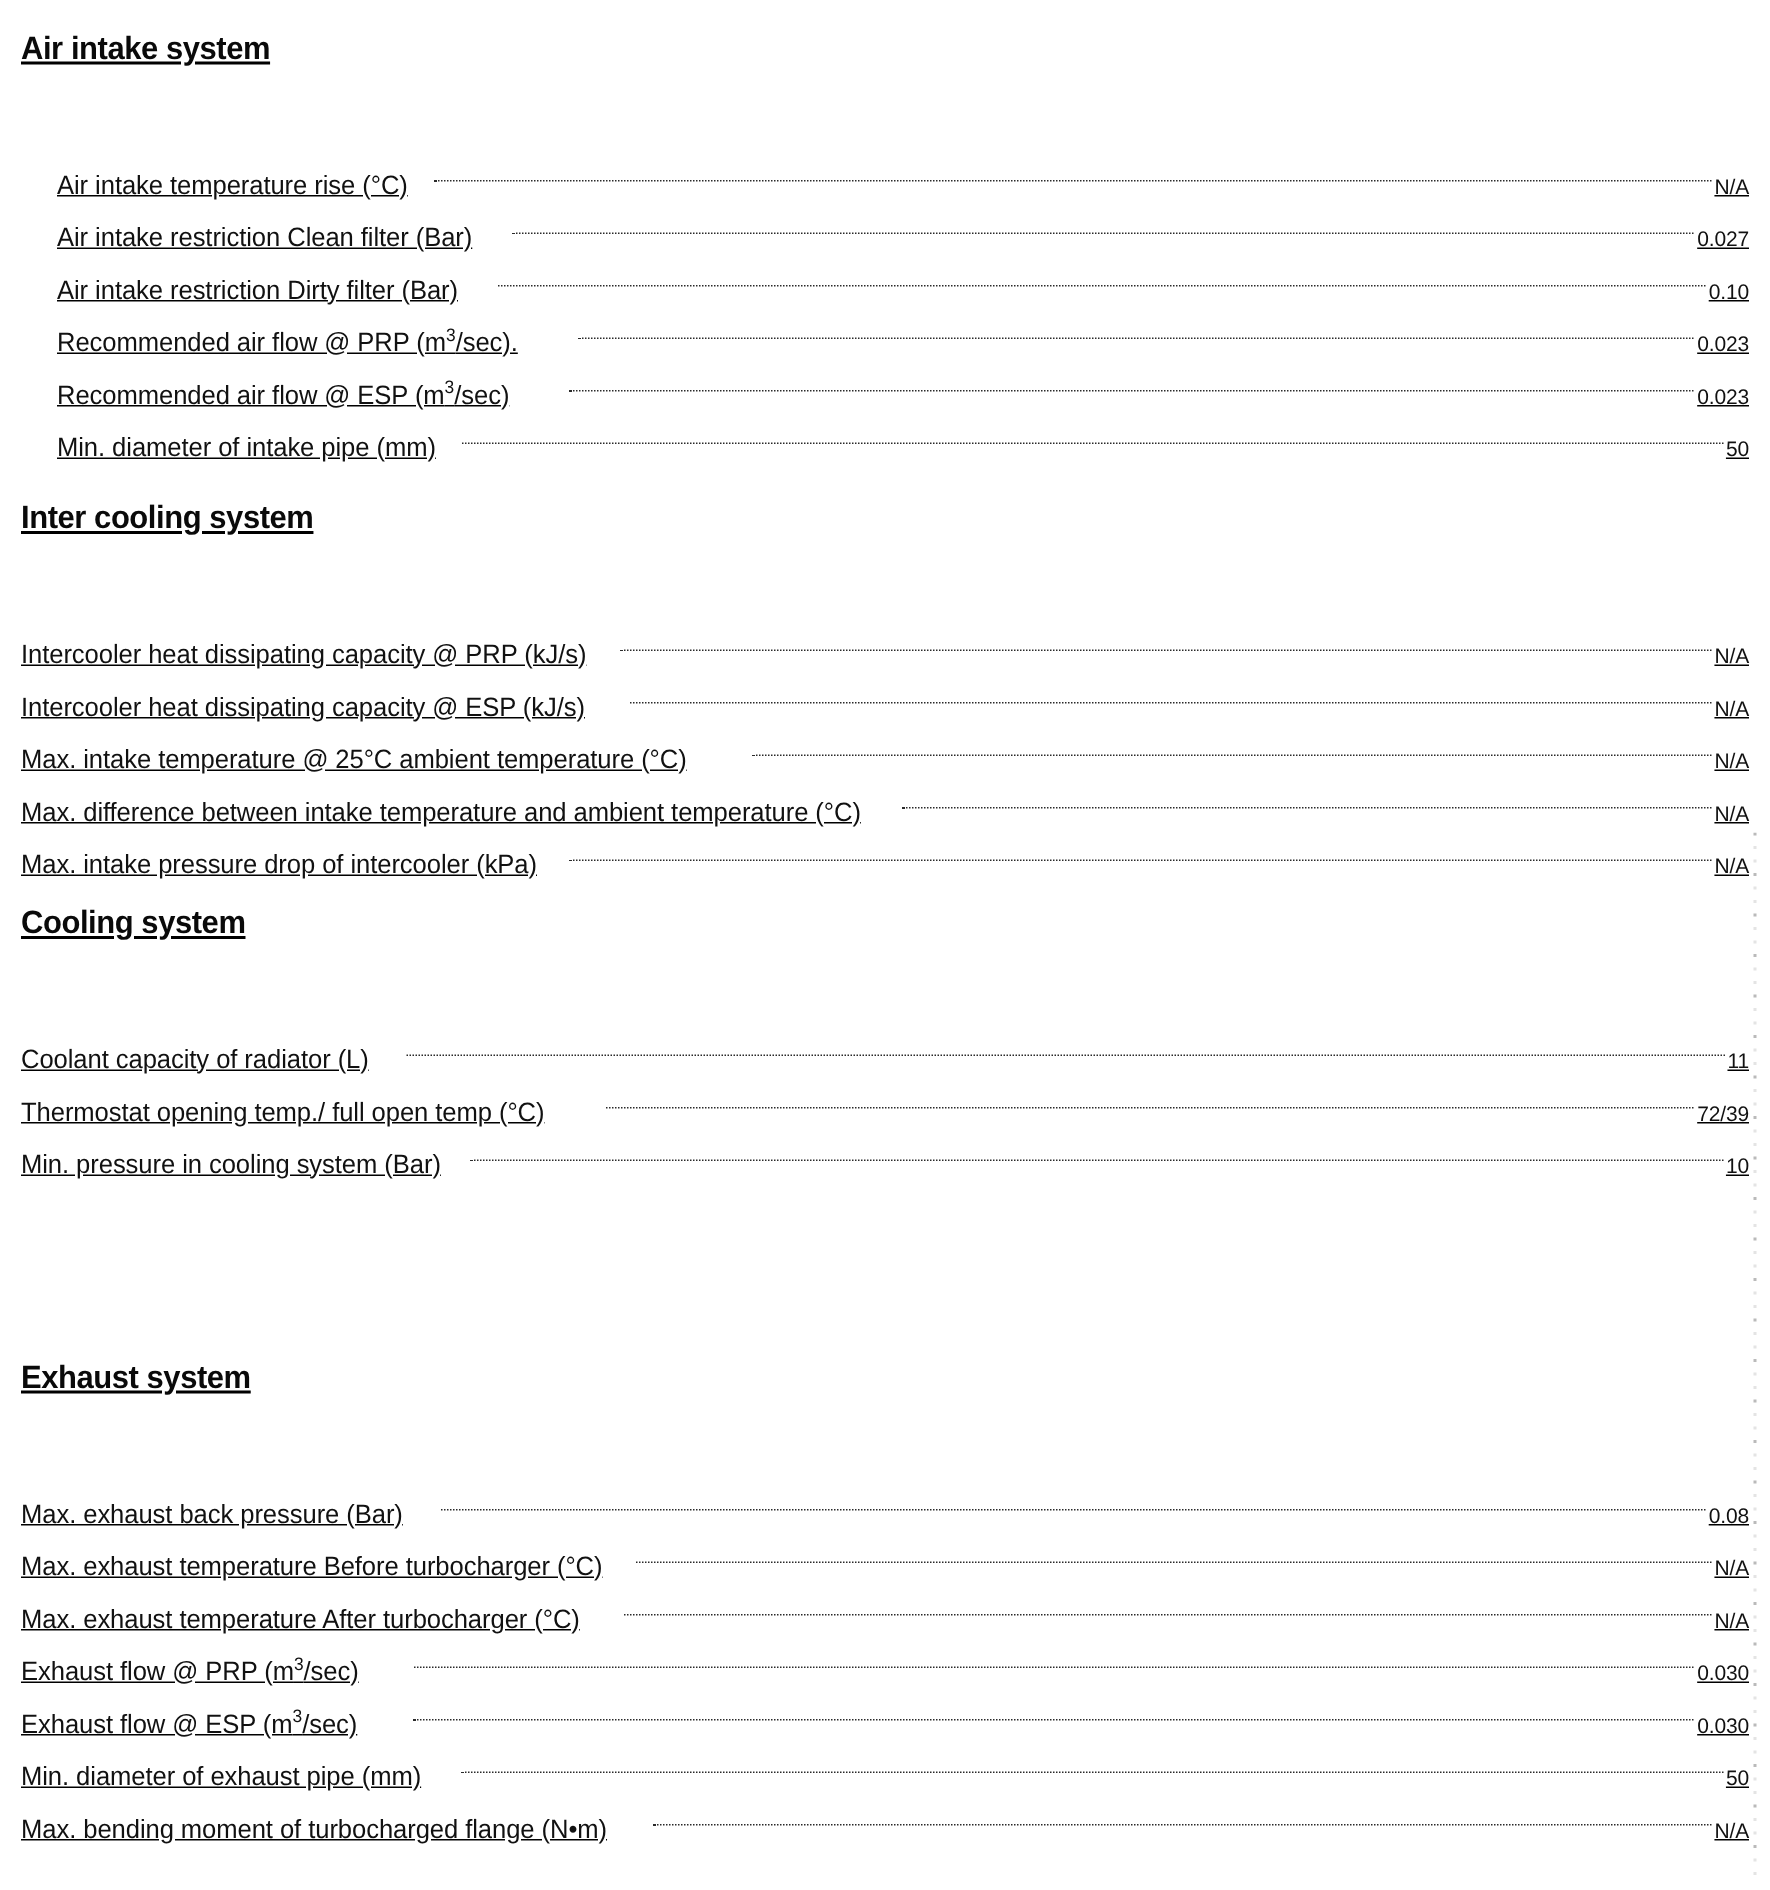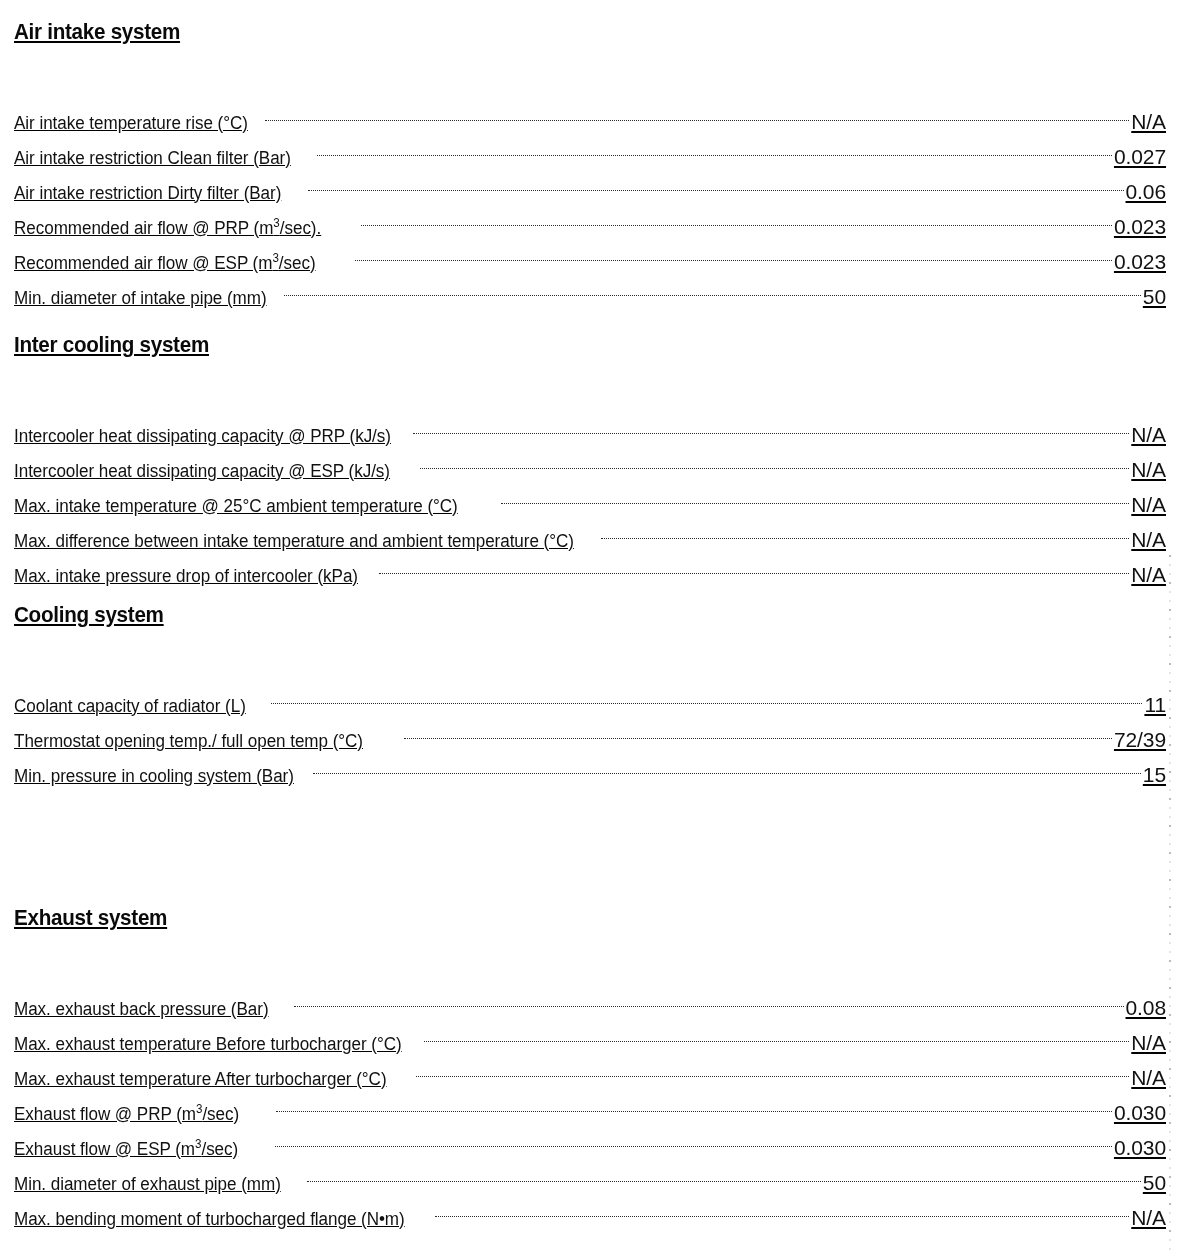--- a/index.html
+++ b/index.html
@@ -82,21 +82,21 @@
   .leader::after {
     content: "";
     position: absolute;
     left: 0;
     right: 0;
     top: 26px;
     border-bottom: 1.4px dotted #2a2a2a;
   }
 
   .spec-value {
-    font-size: 21px;
+    font-size: 14px;
     line-height: 35px;
     white-space: nowrap;
     color: #111111;
     flex: 0 0 auto;
     text-align: right;
     letter-spacing: -0.1px;
   }
 
   
   .gap-sm  .leader { margin-left: 10px; }
@@ -128,35 +128,35 @@
     background: #555;
   }
 </style>
 </head>
 <body>
 
 <div class="page">
   <div id="sections-root">
       <div class="section" style="top: 22px;">
         <div class="section-title">Air intake system</div>
-        <div class="rows" style="margin-top: 50px;">
+        <div class="rows" style="margin-top: 50px; margin-left: 24px;">
           <div class="spec-row gap-sm">
             <span class="spec-label">Air intake temperature rise (°C)</span>
             <span class="leader"></span>
             <span class="spec-value">N/A</span>
           </div>
           <div class="spec-row gap-md">
             <span class="spec-label">Air intake restriction Clean filter (Bar)</span>
             <span class="leader"></span>
             <span class="spec-value">0.027</span>
           </div>
           <div class="spec-row gap-md">
             <span class="spec-label">Air intake restriction Dirty filter  (Bar)</span>
             <span class="leader"></span>
-            <span class="spec-value">0.06</span>
+            <span class="spec-value">0.10</span>
           </div>
           <div class="spec-row gap-lg">
             <span class="spec-label">Recommended air flow @ PRP (m<sup>3</sup>/sec).</span>
             <span class="leader"></span>
             <span class="spec-value">0.023</span>
           </div>
           <div class="spec-row gap-lg">
             <span class="spec-label">Recommended air flow @ ESP (m<sup>3</sup>/sec)</span>
             <span class="leader"></span>
             <span class="spec-value">0.023</span>
@@ -207,21 +207,21 @@
             <span class="spec-value">11</span>
           </div>
           <div class="spec-row gap-lg">
             <span class="spec-label">Thermostat opening temp./ full open temp (°C)</span>
             <span class="leader"></span>
             <span class="spec-value">72/39</span>
           </div>
           <div class="spec-row gap-sm">
             <span class="spec-label">Min. pressure in cooling system (Bar)</span>
             <span class="leader"></span>
-            <span class="spec-value">15</span>
+            <span class="spec-value">10</span>
           </div>
         </div>
       </div>
       <div class="section" style="top: 908px;">
         <div class="section-title">Exhaust system</div>
         <div class="rows" style="margin-top: 50px;">
           <div class="spec-row gap-md">
             <span class="spec-label">Max. exhaust back pressure  (Bar)</span>
             <span class="leader"></span>
             <span class="spec-value">0.08</span>

